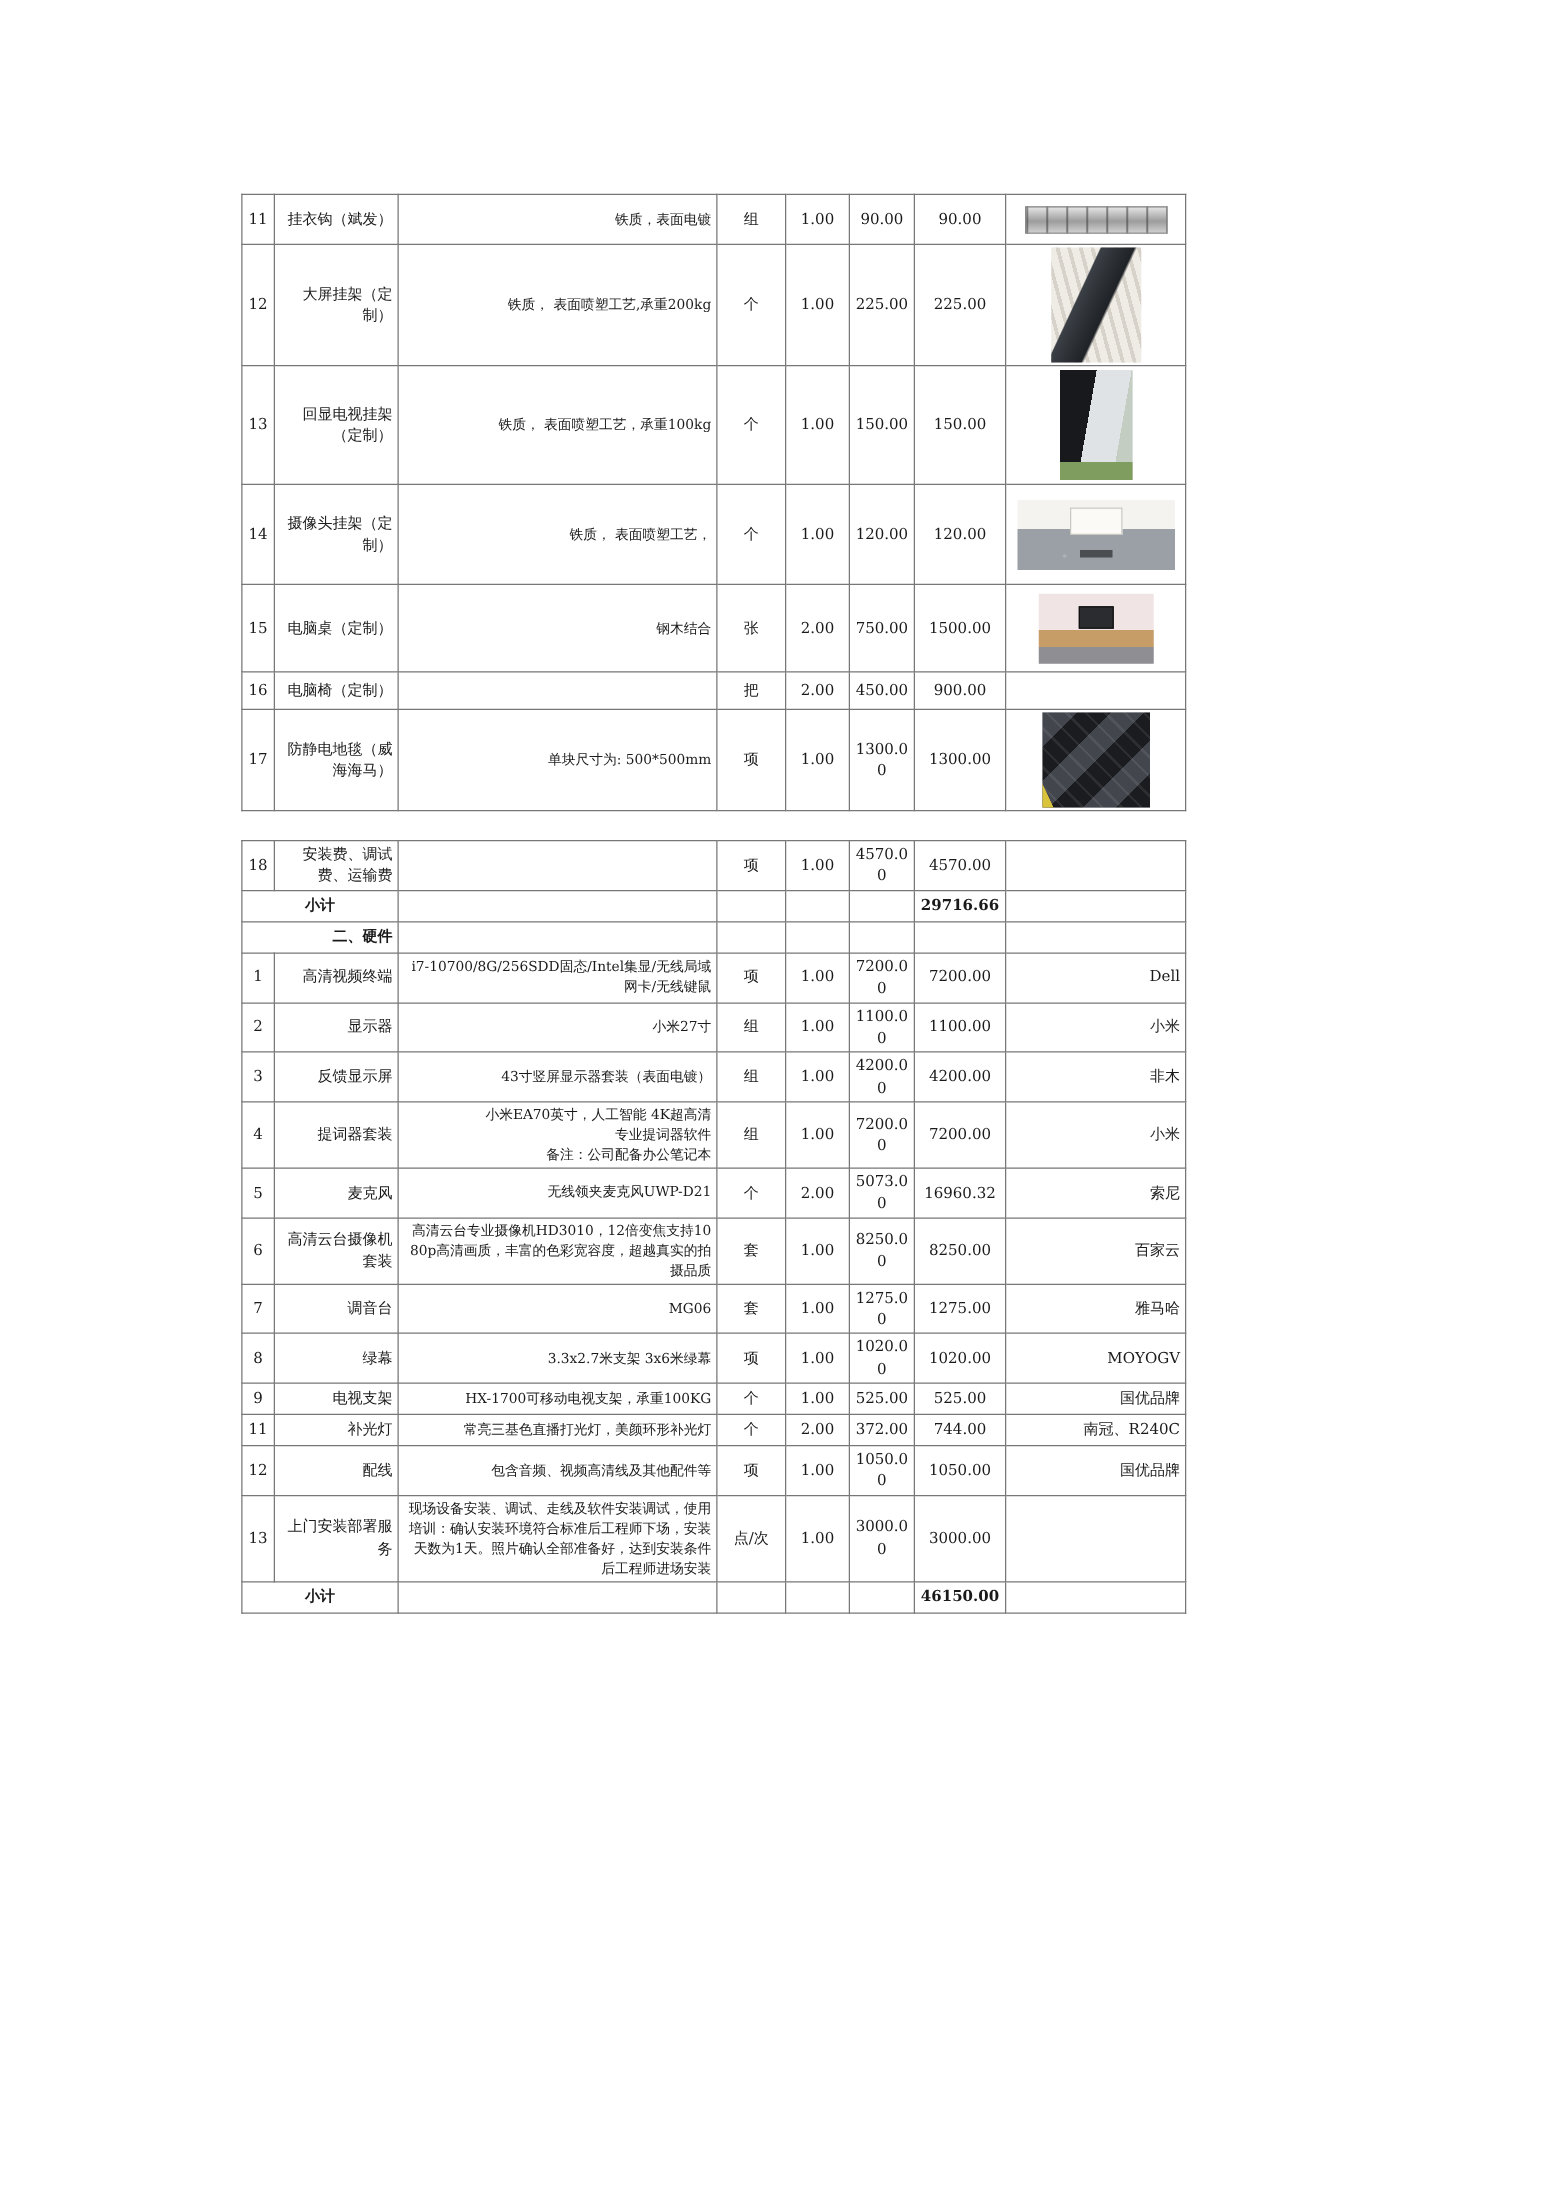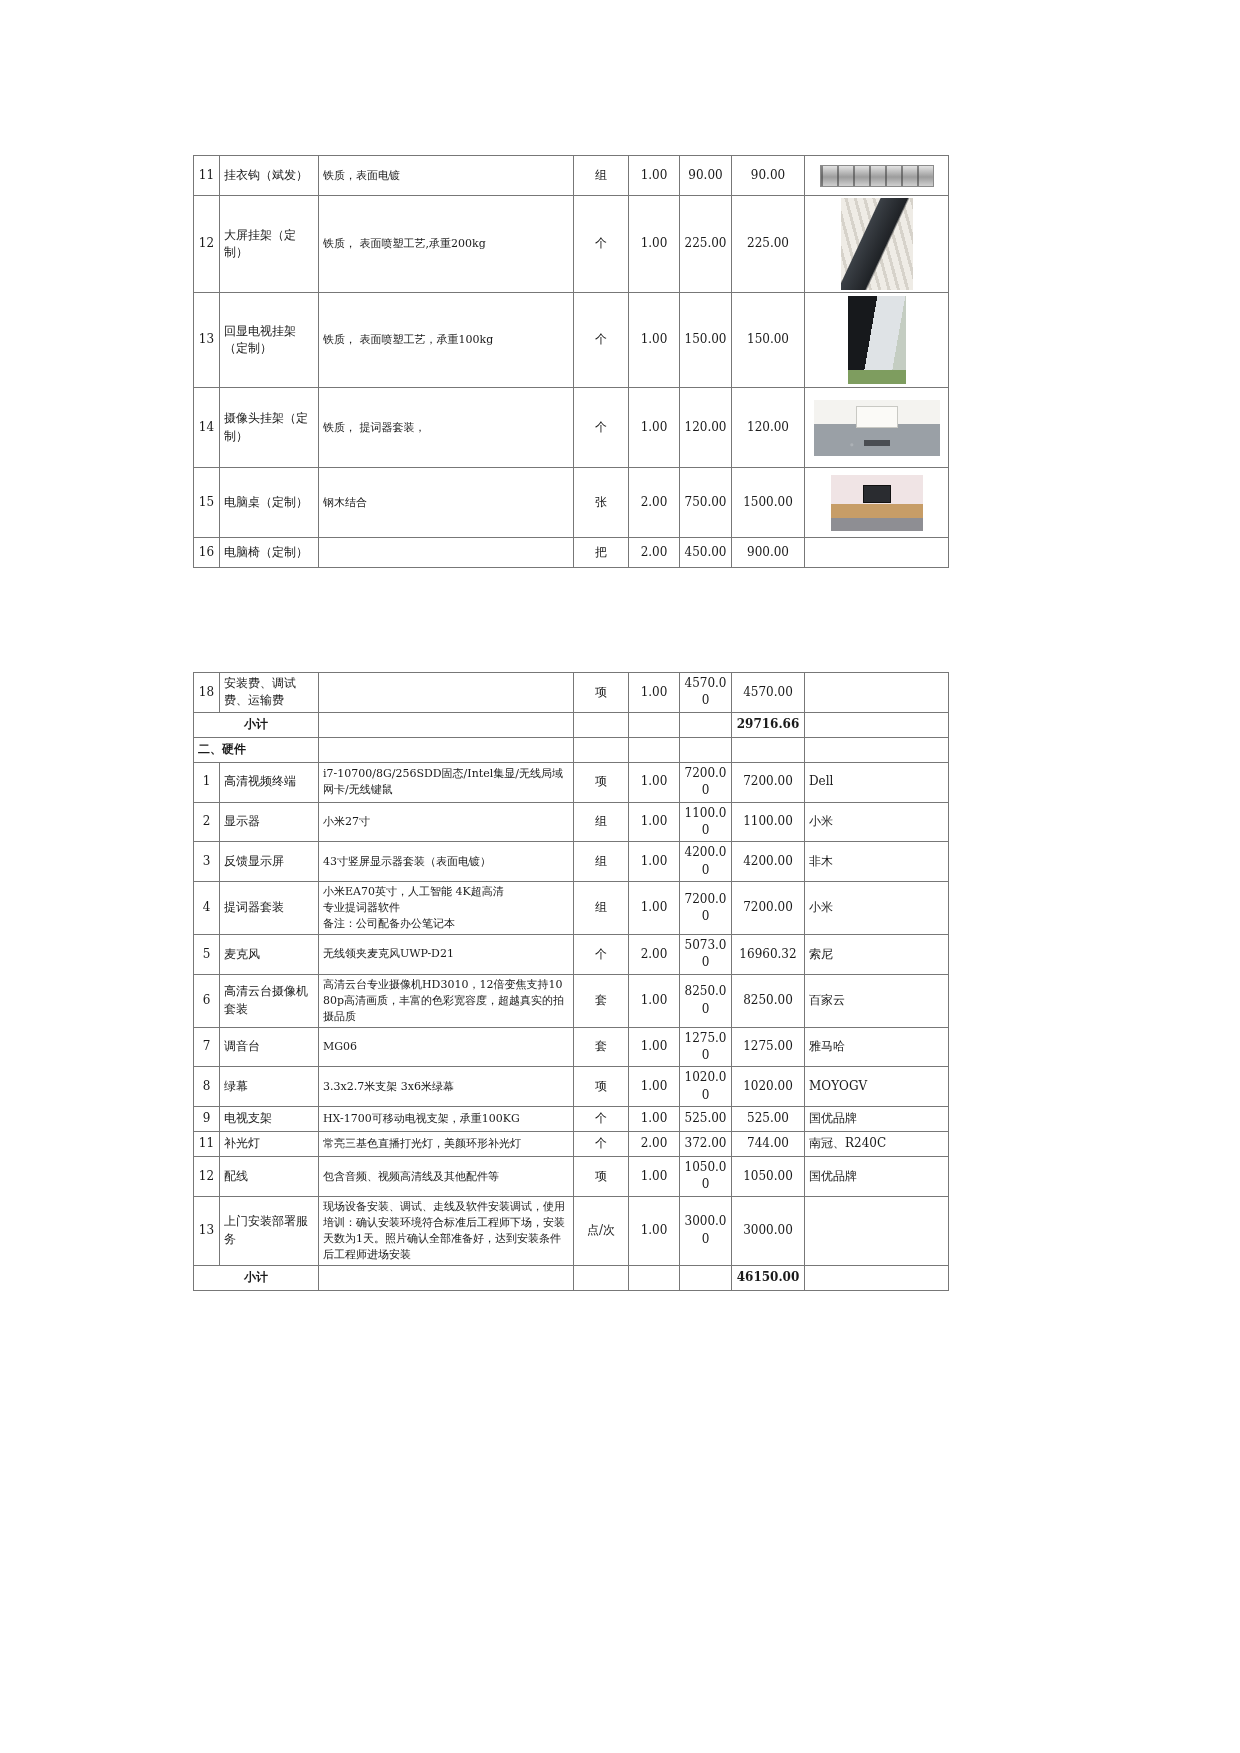--- a/index.html
+++ b/index.html
@@ -22,21 +22,21 @@
   #table1{top:155px;}
   #table2{top:672px;padding-left:38px;}
   table.quote td{
     border:1px solid #777;
     padding:2px 4px;
     vertical-align:middle;
     overflow:hidden;
     word-break:break-all;
   }
   td.center{text-align:center;}
-  td.left{text-align:left;}
+  td.left{text-align:right;}
   td.bold{font-weight:bold;}
   td.desc{white-space:pre-line;font-size:11px;}
   td.photo-cell{text-align:center;padding:3px;}
 
   
   .photo{display:inline-block;vertical-align:middle;}
   .photo-coat-hooks{
     width:112px;height:20px;border:1px solid #8a8a8a;
     background:
       repeating-linear-gradient(90deg, rgba(60,60,60,.55) 0 2px, transparent 2px 16px),
@@ -127,21 +127,21 @@
           <td class="left desc">铁质， 表面喷塑工艺，承重100kg</td>
           <td class="center">个</td>
           <td class="center">1.00</td>
           <td class="center">150.00</td>
           <td class="center">150.00</td>
           <td class="photo-cell"><div class="photo photo-tv-mount"></div></td>
         </tr>
         <tr style="height: 80px;">
           <td class="center">14</td>
           <td class="left">摄像头挂架（定制）</td>
-          <td class="left desc">铁质， 提词器套装，</td>
+          <td class="left desc">铁质， 表面喷塑工艺，</td>
           <td class="center">个</td>
           <td class="center">1.00</td>
           <td class="center">120.00</td>
           <td class="center">120.00</td>
           <td class="photo-cell"><div class="photo photo-camera-mount"></div></td>
         </tr>
         <tr style="height: 70px;">
           <td class="center">15</td>
           <td class="left">电脑桌（定制）</td>
           <td class="left desc">钢木结合</td>
@@ -153,20 +153,30 @@
         </tr>
         <tr style="height: 30px;">
           <td class="center">16</td>
           <td class="left">电脑椅（定制）</td>
           <td class="left desc"></td>
           <td class="center">把</td>
           <td class="center">2.00</td>
           <td class="center">450.00</td>
           <td class="center">900.00</td>
           <td class="photo-cell"></td>
+        </tr>
+        <tr style="height: 80px;">
+          <td class="center">17</td>
+          <td class="left">防静电地毯（威海海马）</td>
+          <td class="left desc">单块尺寸为: 500*500mm</td>
+          <td class="center">项</td>
+          <td class="center">1.00</td>
+          <td class="center">1300.00</td>
+          <td class="center">1300.00</td>
+          <td class="photo-cell"><div class="photo photo-carpet"></div></td>
         </tr>
       </tbody>
   </table>
 
   <table class="quote" id="table2">
     <colgroup>
       <col style="width:26px">
         <col style="width:99px">
         <col style="width:255px">
       <col style="width:55px">

